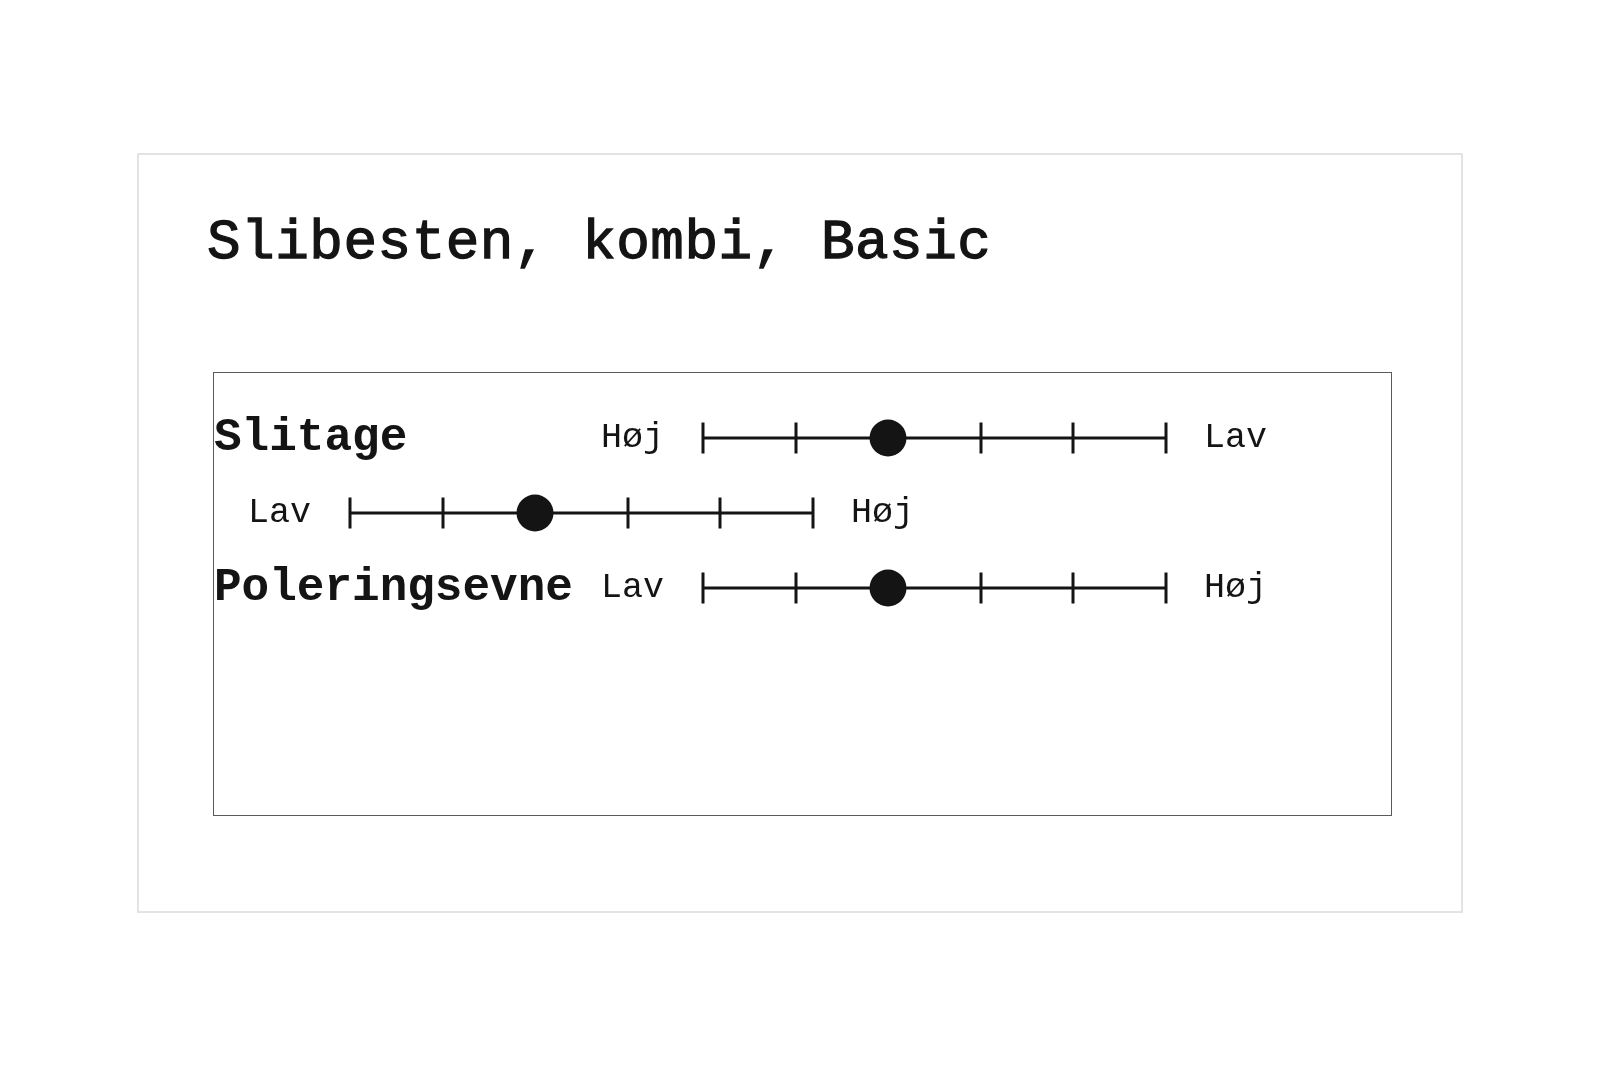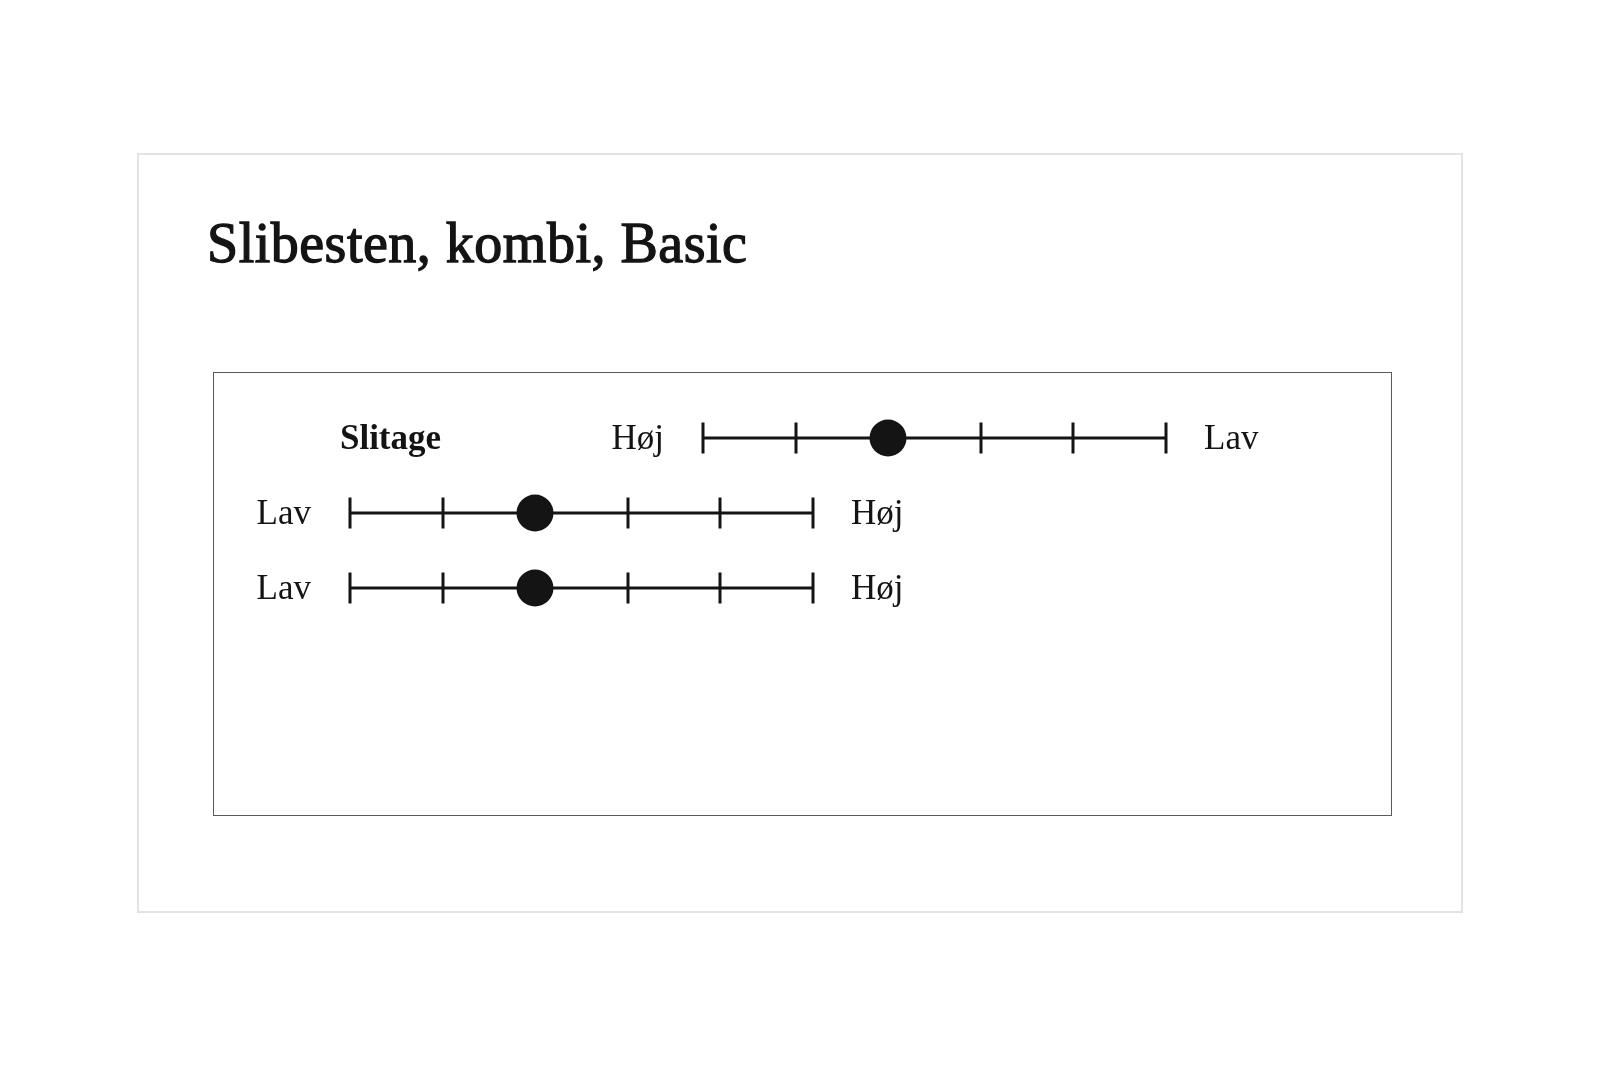--- a/index.html
+++ b/index.html
@@ -1,21 +1,21 @@
 <!DOCTYPE html>
 <html><head>
 <meta charset="utf-8">
 <style>
   html, body { margin: 0; padding: 0; background: #ffffff; }
   .canvas {
     position: relative;
     width: 1600px;
     height: 1067px;
     background: var(--bg, #ffffff);
-    font-family: Liberation Serif, serif;
+    font-family: Liberation Mono, monospace;
     color: var(--ink, #141414);
     overflow: hidden;
   }
   .frame {
     position: absolute;
     left: 137px;
     top: 153px;
     width: 1326px;
     height: 760px;
     border: 2px solid var(--frame-border, #e3e3e3);
@@ -51,22 +51,22 @@
     box-sizing: border-box;
     padding-top: 27px;
   }
   .row {
     display: flex;
     align-items: center;
     height: 75px;
   }
   .lbl {
     width: 353px;
-    text-align: center;
-    font-size: 35px;
+    text-align: left;
+    font-size: 46px;
     font-weight: 700;
     white-space: nowrap;
   }
   .lval {
     width: 97px;
     text-align: right;
     font-size: 35px;
     font-weight: 400;
     white-space: nowrap;
   }
@@ -139,20 +139,21 @@
             <div class="tick" style="left:20.000%"></div>
             <div class="tick" style="left:40.000%"></div>
             <div class="tick" style="left:60.000%"></div>
             <div class="tick" style="left:80.000%"></div>
             <div class="tick" style="left:100.000%"></div>
             <div class="dot" style="left:40.000%"></div>
           </div>
           <span class="rval">Høj</span>
         </div>
         <div class="row">
+          <span class="lbl">Poleringsevne</span>
           <span class="lval">Lav</span>
           <div class="scale">
             <div class="sline"></div>
             <div class="tick" style="left:0.000%"></div>
             <div class="tick" style="left:20.000%"></div>
             <div class="tick" style="left:40.000%"></div>
             <div class="tick" style="left:60.000%"></div>
             <div class="tick" style="left:80.000%"></div>
             <div class="tick" style="left:100.000%"></div>
             <div class="dot" style="left:40.000%"></div>

